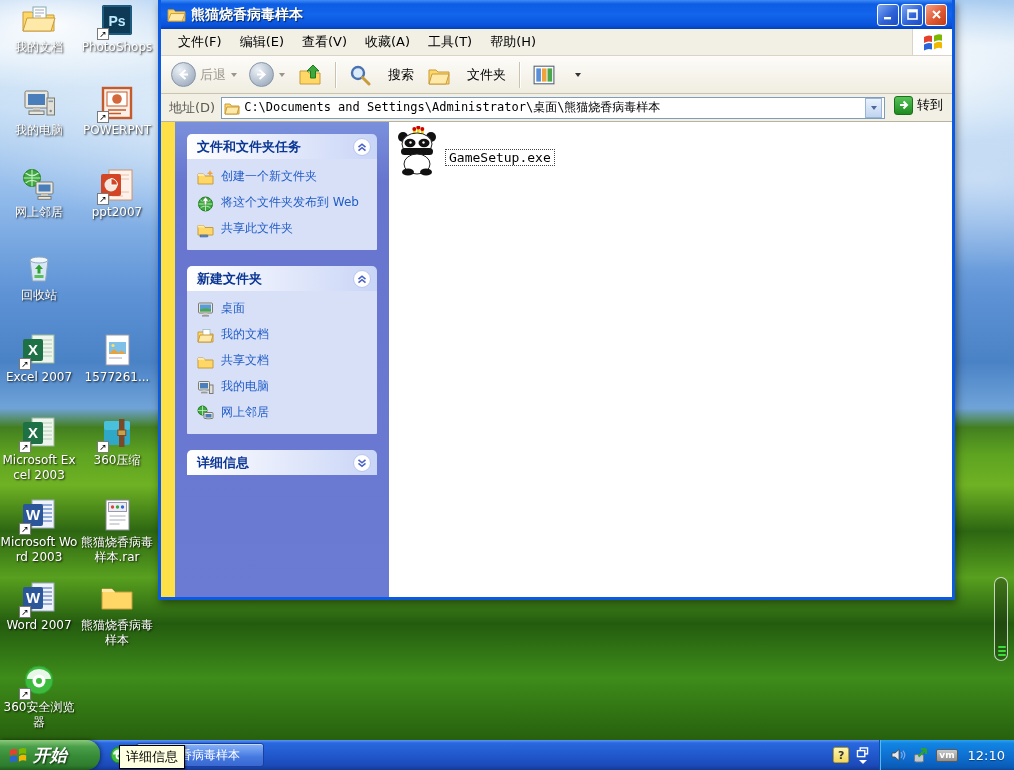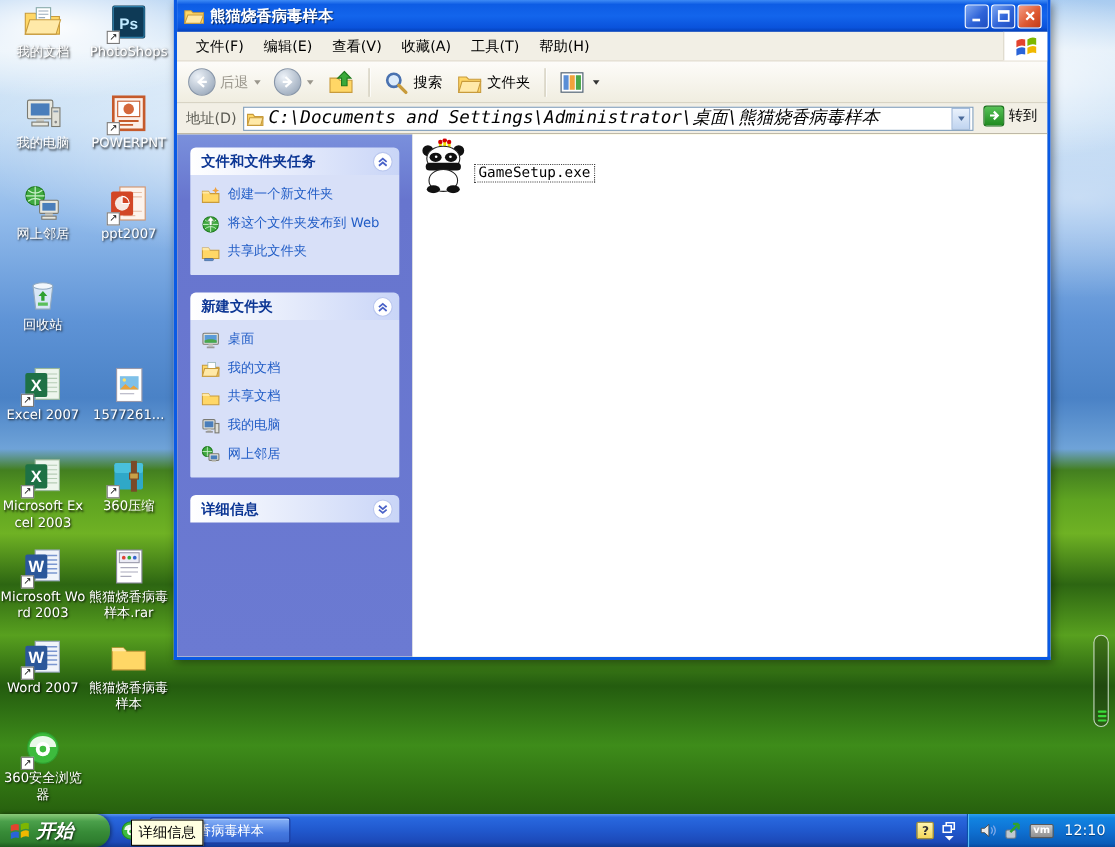--- a/index.html
+++ b/index.html
@@ -61,43 +61,43 @@
              border-bottom:1px solid #C9C3B0; display:flex; align-items:center; padding:0 6px; gap:4px; font-size:13px; }
   .navbtn { display:flex; align-items:center; gap:4px; padding:2px 4px; border-radius:3px; }
   .navcircle { width:25px; height:25px; border-radius:50%;
                background:radial-gradient(circle at 35% 30%, #EDF2F8, #A9B6C6 70%, #8C9AAC);
                border:1px solid #8795A8; display:flex; align-items:center; justify-content:center; }
   .navcircle svg { width:13px; height:13px; }
   .nav-label { color:#9a968c; }
   .ddv { width:0; height:0; border-left:3.5px solid transparent; border-right:3.5px solid transparent;
          border-top:4px solid #9a968c; margin-left:1px; }
   .tb-sep { width:1px; height:26px; background:#C9C3B0; margin:0 4px; box-shadow:1px 0 0 #fff; }
-  .toolbtn { display:flex; align-items:center; gap:5px; padding:3px 5px; border-radius:3px; color:#000; cursor:default; }
+  .toolbtn { display:flex; align-items:center; gap:17px; padding:3px 5px; border-radius:3px; color:#000; cursor:default; }
   .toolbtn svg { width:22px; height:22px; }
   .toolbtn.iconly svg { width:24px; height:24px; }
   .ddv2 { width:0; height:0; border-left:3.5px solid transparent; border-right:3.5px solid transparent;
           border-top:4px solid #333; margin-left:3px; }
 
   .addressbar { height:28px; flex:0 0 28px; background:#F2EFE5; border-bottom:1px solid #B8B2A0;
                 display:flex; align-items:center; padding:0 3px 0 8px; font-size:13px; gap:6px; }
   .addr-label { color:#5a5a52; }
   .addr-input { flex:1; height:22px; background:#fff; border:1px solid #7F9DB9; display:flex; align-items:center; padding:0 2px; gap:4px; }
   .addr-input .fico { width:16px; height:14px; flex:0 0 16px; }
   .addr-input .fico svg { width:100%; height:100%; display:block; }
-  .addr-path { font-family:"DejaVu Sans Mono","Liberation Mono",monospace; font-size:16px; color:#000;
-               white-space:nowrap; overflow:hidden; flex:1;font-style:italic; }
+  .addr-path { font-family:"DejaVu Sans Mono","Liberation Mono",monospace; font-size:12px; color:#000;
+               white-space:nowrap; overflow:hidden; flex:1; }
   .addr-dd { width:17px; height:20px; background:linear-gradient(180deg,#EAF2FC,#C0D4F0);
              border:1px solid #9AB4D8; display:flex; align-items:center; justify-content:center; }
   .addr-dd .ddv2 { margin:0; border-top-color:#4A6A9A; }
   .go-btn { display:flex; align-items:flex-start; gap:4px; padding:0 6px 0 3px; height:24px; cursor:pointer; }
   .go-ic { width:19px; height:19px; border-radius:3px; background:linear-gradient(180deg,#57C257,#1F8A1F);
            border:1px solid #17701A; display:flex; align-items:center; justify-content:center; }
   .go-ic svg { width:12px; height:12px; }
 
-  .win-content { flex:1; display:flex; overflow:hidden; background:#fef9c3; }
+  .win-content { flex:1; display:flex; overflow:hidden; background:#fde047;padding-left:14px; }
 
   
   .task-pane { width:214px; flex:0 0 214px; background:linear-gradient(180deg,#7A90DC,#6775CE 60px,#6B7AD2);
                padding:12px 12px 0 12px; overflow:hidden; }
   .panel { margin-bottom:16px; }
   .ph { height:25px; display:flex; align-items:center; justify-content:space-between; padding:0 6px 0 10px;
         border-radius:5px 5px 0 0; background:linear-gradient(90deg,#FFFFFF 0%,#C9D5F7 100%); cursor:pointer; }
   .ph .pt { font-weight:bold; font-size:13px; color:#0C3694; }
   .chev { width:18px; height:18px; border-radius:50%; background:#fff; border:1px solid #B9C6EE;
           display:flex; align-items:center; justify-content:center; }

